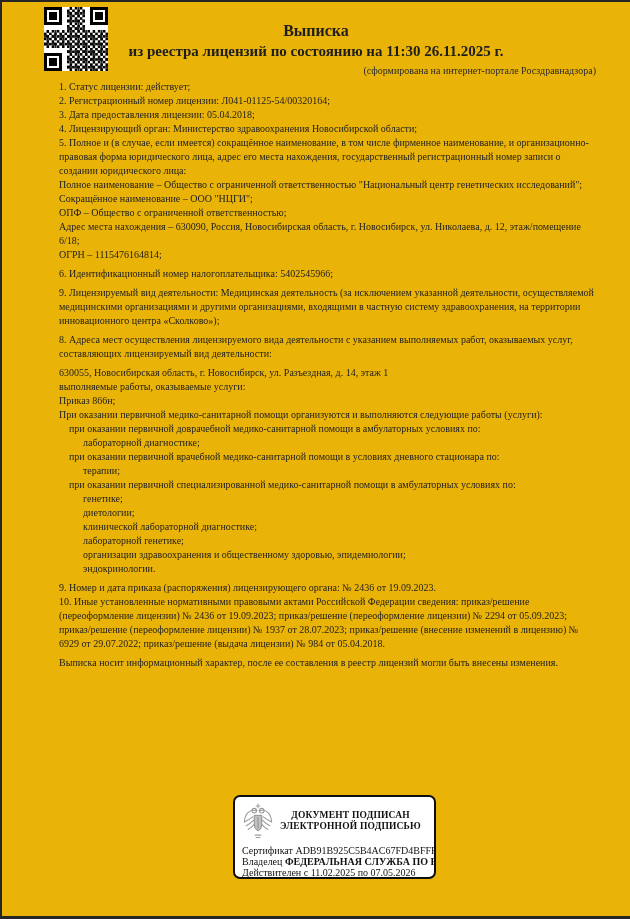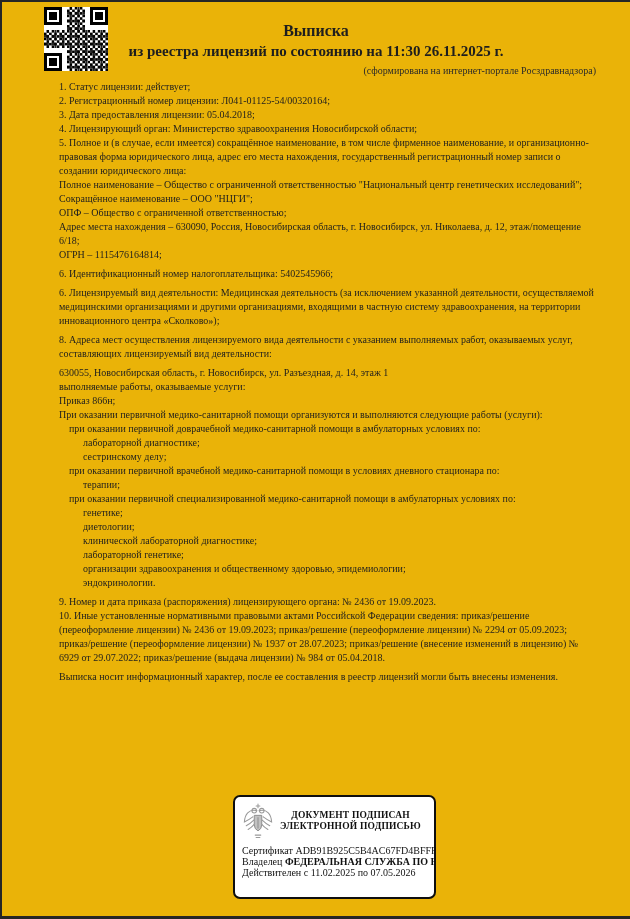--- a/index.html
+++ b/index.html
@@ -30,21 +30,21 @@
     font-size:10px;
     line-height:14px;
   }
   .body p{margin:0;padding:0;}
   .body p.g{margin-top:5px;}
   .body p.i1{text-indent:10px;}
   .body p.i2{padding-left:24px;}
   .stamp{
     position:absolute;
     left:231px;top:793px;
-    width:203px;height:104px;
+    width:203px;height:84px;
     border:2px solid #0f0f0f;
     border-radius:7px;
     background:#fff;
     box-sizing:border-box;
     padding:5px 7px 4px 7px;
     overflow:hidden;
   }
   .stamp-top{display:flex;align-items:center;}
   .stamp-emblem{flex:0 0 32px;height:38px;}
   .stamp-title{
@@ -109,29 +109,28 @@
     <p>2. Регистрационный номер лицензии: Л041-01125-54/00320164;</p>
     <p>3. Дата предоставления лицензии: 05.04.2018;</p>
     <p>4. Лицензирующий орган: Министерство здравоохранения Новосибирской области;</p>
     <p>5. Полное и (в случае, если имеется) сокращённое наименование, в том числе фирменное наименование, и организационно-правовая форма юридического лица, адрес его места нахождения, государственный регистрационный номер записи о создании юридического лица:</p>
     <p>Полное наименование – Общество с ограниченной ответственностью "Национальный центр генетических исследований";</p>
     <p>Сокращённое наименование – ООО "НЦГИ";</p>
     <p>ОПФ – Общество с ограниченной ответственностью;</p>
     <p>Адрес места нахождения – 630090, Россия, Новосибирская область, г. Новосибирск, ул. Николаева, д. 12, этаж/помещение 6/18;</p>
     <p>ОГРН – 1115476164814;</p>
     <p class="g">6. Идентификационный номер налогоплательщика: 5402545966;</p>
-    <p class="g">6. Лицензируемый вид деятельности: Медицинская деятельность (за исключением указанной деятельности, осуществляемой медицинскими организациями и другими организациями, входящими в частную систему здравоохранения, на территории инновационного центра «Сколково»);</p>
+    <p class="g">9. Лицензируемый вид деятельности: Медицинская деятельность (за исключением указанной деятельности, осуществляемой медицинскими организациями и другими организациями, входящими в частную систему здравоохранения, на территории инновационного центра «Сколково»);</p>
     <p class="g">8. Адреса мест осуществления лицензируемого вида деятельности с указанием выполняемых работ, оказываемых услуг, составляющих лицензируемый вид деятельности:</p>
     <p class="g">630055, Новосибирская область, г. Новосибирск, ул. Разъездная, д. 14, этаж 1</p>
     <p>выполняемые работы, оказываемые услуги:</p>
     <p>Приказ 866н;</p>
     <p>При оказании первичной медико-санитарной помощи организуются и выполняются следующие работы (услуги):</p>
     <p class="i1">при оказании первичной доврачебной медико-санитарной помощи в амбулаторных условиях по:</p>
     <p class="i2">лабораторной диагностике;</p>
-    <p class="i2">сестринскому делу;</p>
     <p class="i1">при оказании первичной врачебной медико-санитарной помощи в условиях дневного стационара по:</p>
     <p class="i2">терапии;</p>
     <p class="i1">при оказании первичной специализированной медико-санитарной помощи в амбулаторных условиях по:</p>
     <p class="i2">генетике;</p>
     <p class="i2">диетологии;</p>
     <p class="i2">клинической лабораторной диагностике;</p>
     <p class="i2">лабораторной генетике;</p>
     <p class="i2">организации здравоохранения и общественному здоровью, эпидемиологии;</p>
     <p class="i2">эндокринологии.</p>
     <p class="g">9. Номер и дата приказа (распоряжения) лицензирующего органа: № 2436 от 19.09.2023.</p>

